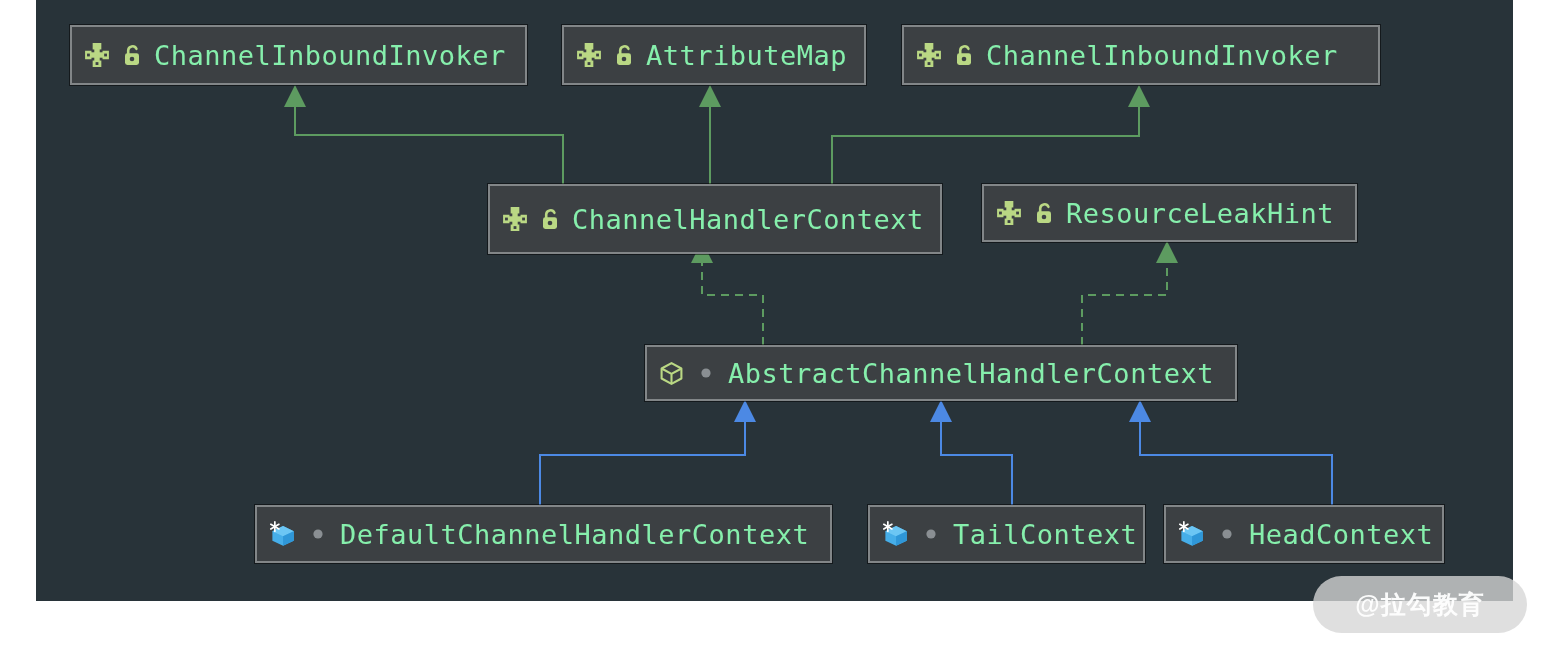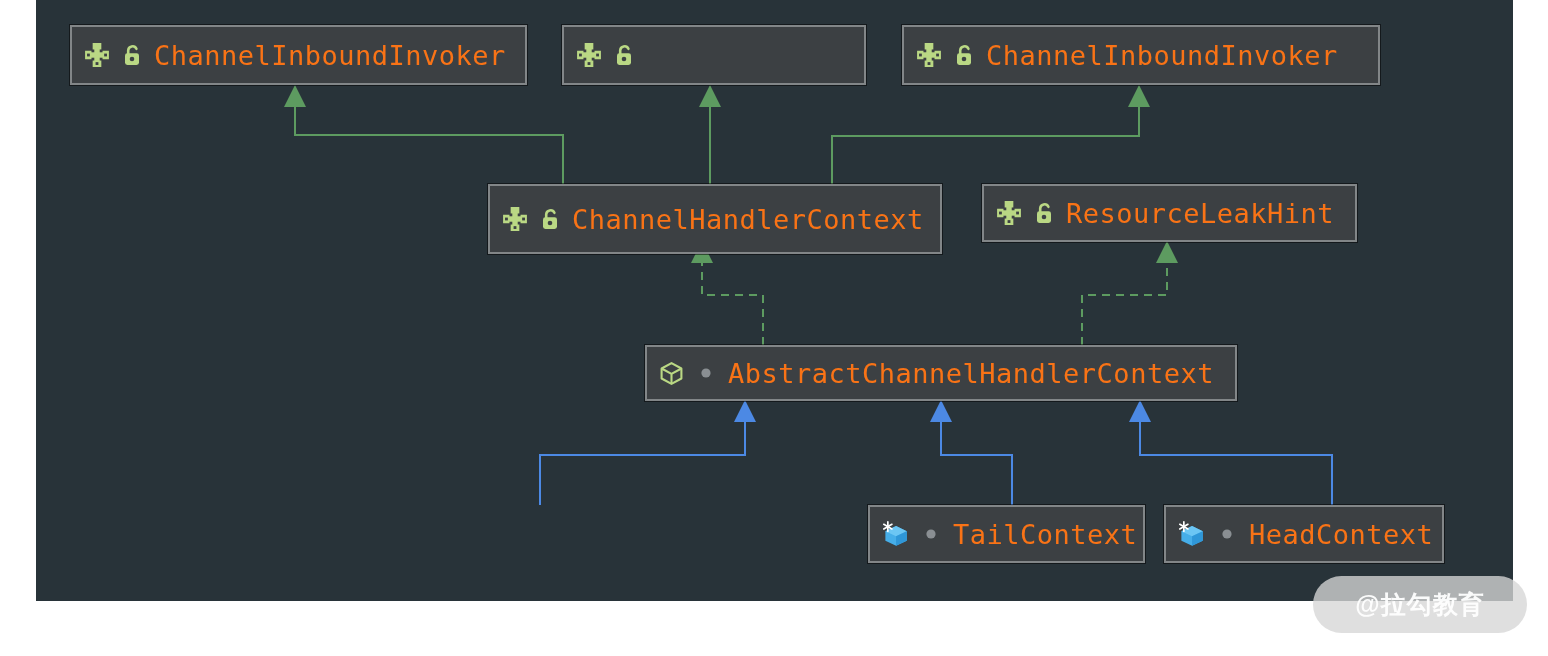--- a/index.html
+++ b/index.html
@@ -5,21 +5,21 @@
   html,body{margin:0;padding:0;background:#ffffff;width:1548px;height:656px;overflow:hidden;}
   #stage{position:relative;width:1548px;height:656px;font-family:"DejaVu Sans Mono","Liberation Mono",monospace;}
   #canvas{position:absolute;left:36px;top:0;width:1477px;height:601px;background:#283339;}
   #edges{position:absolute;left:0;top:0;width:1548px;height:656px;pointer-events:none;}
   .node{
     position:absolute;display:flex;align-items:center;box-sizing:border-box;
     background:#3c4043;border:2px solid #828688;box-shadow:0 0 0 1px rgba(0,0,0,0.5);
     padding-left:12px;cursor:default;
   }
   .node .lbl{
-    color:#f97316;font-size:27px;letter-spacing:0.5px;white-space:nowrap;margin-left:10px;
+    color:#86efac;font-size:27px;letter-spacing:0.5px;white-space:nowrap;margin-left:10px;
   }
   .ic{flex:0 0 auto;display:block;}
   .ic + .ic{margin-left:10px;}
   #watermark{
     position:absolute;left:1313px;top:576px;width:214px;height:57px;border-radius:29px;
     background:rgba(214,214,214,0.78);display:flex;align-items:center;justify-content:center;
     font-family:"Liberation Sans",sans-serif;font-size:25px;font-weight:bold;
     color:rgba(255,255,255,0.94);letter-spacing:1px;
   }
 </style>
@@ -113,20 +113,21 @@
       </svg>
     <span class="lbl">ChannelInboundInvoker</span>
   </div>
   <div class="node" style="left:562px;top:25px;width:304px;height:60px;">
     <svg class="ic" width="26" height="26" viewBox="0 0 24 24">
         <use href="#sym-interface"></use>
       </svg>
     <svg class="ic" width="24" height="24" viewBox="0 0 24 24">
         <use href="#sym-lock"></use>
       </svg>
+    <span class="lbl">AttributeMap</span>
   </div>
   <div class="node" style="left:902px;top:25px;width:478px;height:60px;">
     <svg class="ic" width="26" height="26" viewBox="0 0 24 24">
         <use href="#sym-interface"></use>
       </svg>
     <svg class="ic" width="24" height="24" viewBox="0 0 24 24">
         <use href="#sym-lock"></use>
       </svg>
     <span class="lbl">ChannelInboundInvoker</span>
   </div>
@@ -153,20 +154,29 @@
   <div class="node" style="left:645px;top:345px;width:592px;height:56px;">
     <svg class="ic" width="25" height="25" viewBox="0 0 24 24">
         <use href="#sym-cube-abstract"></use>
       </svg>
     <svg class="ic" width="24" height="24" viewBox="0 0 24 24">
         <use href="#sym-dot"></use>
       </svg>
     <span class="lbl">AbstractChannelHandlerContext</span>
   </div>
 
+  <div class="node" style="left:255px;top:505px;width:577px;height:58px;">
+    <svg class="ic" width="27" height="27" viewBox="0 0 24 24">
+        <use href="#sym-cube-final"></use>
+      </svg>
+    <svg class="ic" width="24" height="24" viewBox="0 0 24 24">
+        <use href="#sym-dot"></use>
+      </svg>
+    <span class="lbl">DefaultChannelHandlerContext</span>
+  </div>
   <div class="node" style="left:868px;top:505px;width:277px;height:58px;">
     <svg class="ic" width="27" height="27" viewBox="0 0 24 24">
         <use href="#sym-cube-final"></use>
       </svg>
     <svg class="ic" width="24" height="24" viewBox="0 0 24 24">
         <use href="#sym-dot"></use>
       </svg>
     <span class="lbl">TailContext</span>
   </div>
   <div class="node" style="left:1164px;top:505px;width:280px;height:58px;">

